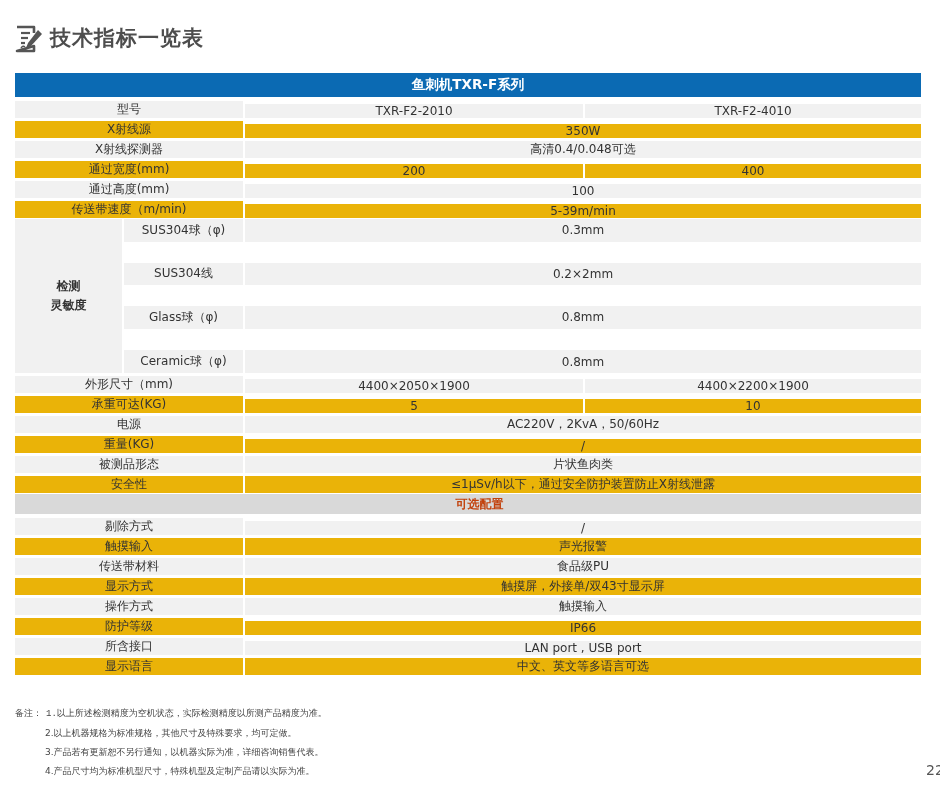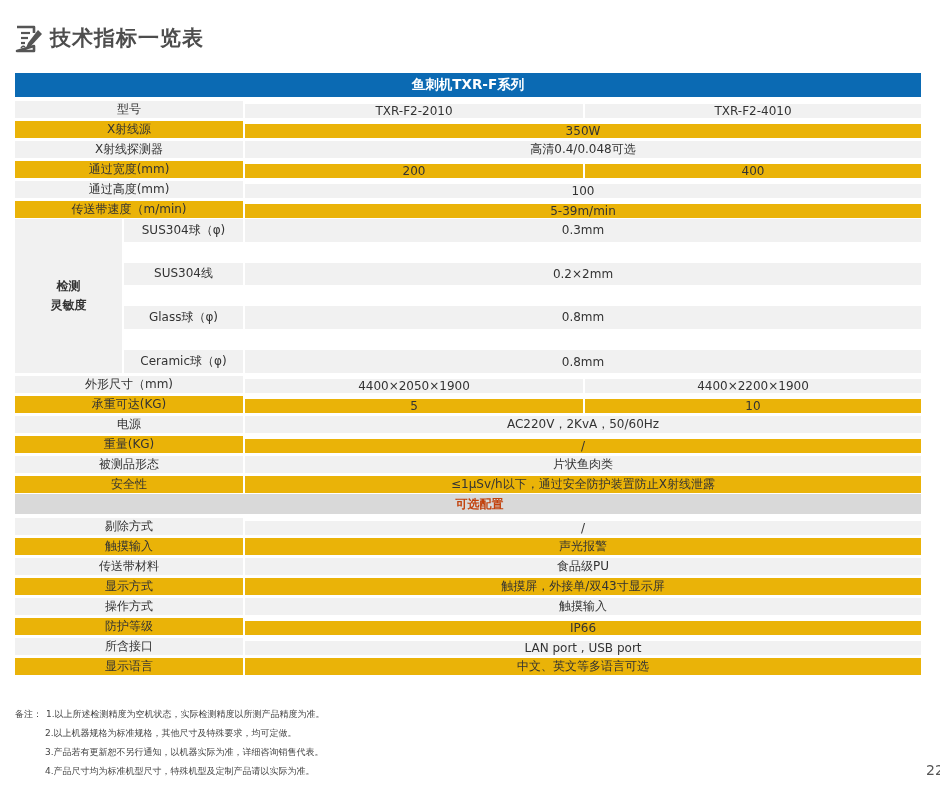--- a/index.html
+++ b/index.html
@@ -28,21 +28,21 @@
   .sens-rows { flex:1; display:flex; flex-direction:column;gap:20px; }
   .srow { display:flex; height:23.6px; border-bottom:1.9px solid #ffffff; }
   .srow:last-child { border-bottom:none; height:23.6px; }
   .srow .c { background:#f1f1f1; }
   .sub { width:119px; margin-right:2px; }
 
   .section { height:22px; background:#d9d9d9; font-weight:bold; font-size:12px; color:#c2410c;
              display:flex; align-items:center; justify-content:center; border-bottom:2px solid #ffffff;padding-left:23px; }
 
   .notes { position:absolute; left:15px; top:705px; font-size:9px; color:#444; line-height:19px; }
-  .note-line { display:flex; }
+  .note-line { display:flex;font-family:Liberation Mono, monospace; }
   .note-prefix { width:31px; }
   .note-indent { padding-left:30px; }
 
   .page-num { position:absolute; right:0; top:762px; font-size:14px; color:#555; width:14px; overflow:hidden; }
 </style>
 </head>
 <body>
 
 <div class="title-wrap">
   <svg class="title-icon" viewBox="0 0 30 30">

